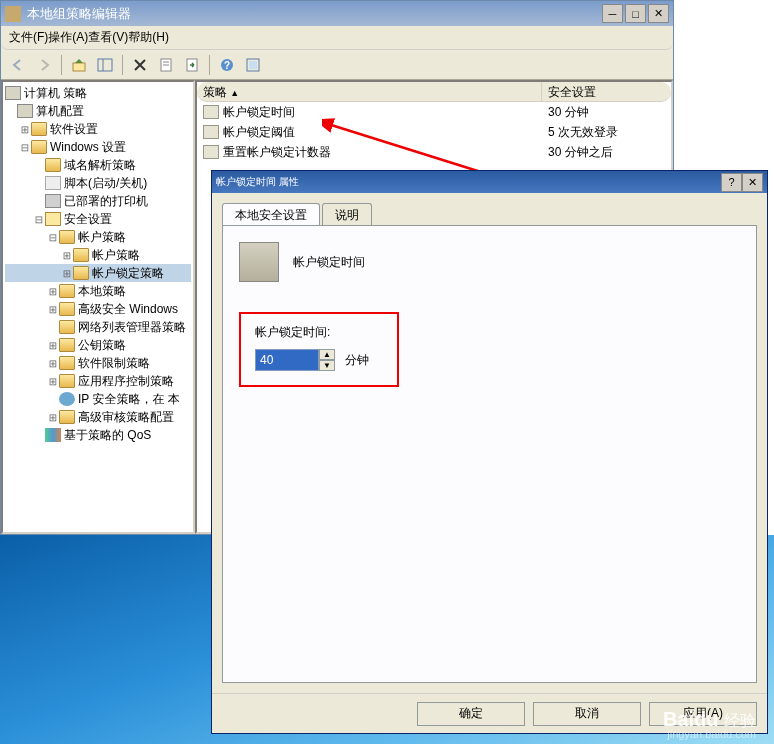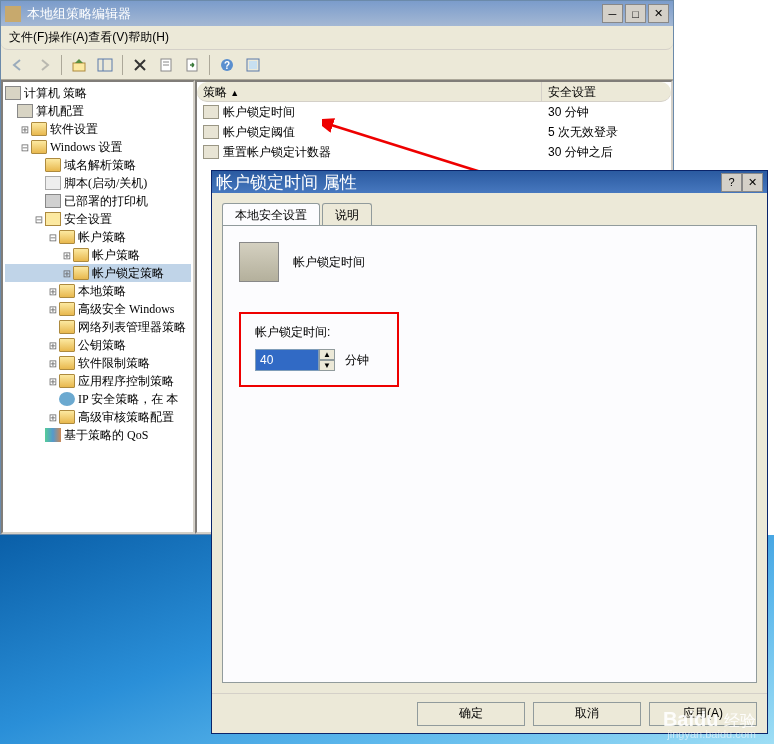--- a/index.html
+++ b/index.html
@@ -10,21 +10,21 @@
 .titlebar-text { flex: 1; font-size: 13px; }
 .win-controls { display: flex; gap: 2px; }
 .win-btn { width: 21px; height: 19px; background: #d4d0c8; border: 1px solid #888; display: flex; align-items: center; justify-content: center; font-size: 11px; cursor: pointer; color:#000; }
 .menubar { height: 24px; background: #ece9d8; display: flex; align-items: center; padding: 0 8px; gap: 0; border-bottom: 1px solid #d4d0c8; border-radius: 7px; }
 .menubar span { cursor: pointer; }
 .toolbar { height: 30px; background: #ece9d8; display: flex; align-items: center; padding: 0 6px; gap: 4px; border-bottom: 1px solid #aca899; }
 .tbtn { width: 22px; height: 22px; display: flex; align-items: center; justify-content: center; cursor: pointer; }
 .tbtn.disabled { opacity: 0.5; }
 .tsep { width: 1px; height: 20px; background: #aca899; margin: 0 2px; }
 .body-area { display: flex; height: calc(100% - 79px); }
-.tree-panel { width: 194px; background: #fff; border: 2px inset #d4d0c8; overflow-y: auto; padding: 2px; font-family: Liberation Serif, serif; }
+.tree-panel { width: 194px; background: #fff; border: 2px inset #d4d0c8; overflow-y: auto; padding: 2px; }
 .tree-node { display: flex; align-items: center; padding: 1px 0; white-space: nowrap; height: 18px; cursor: pointer; }
 .tree-node .expander { width: 12px; text-align: center; font-size: 10px; color: #666; cursor: pointer; }
 .tree-node .node-icon { width: 16px; height: 14px; margin-right: 3px; }
 .folder-icon { background: linear-gradient(#fce9a1, #e8b84e); border: 1px solid #ad8a3e; border-radius: 1px; }
 .gear-icon { background: #6ba9d0; border-radius: 50%; }
 .script-icon { background: #eee; border: 1px solid #aaa; }
 .printer-icon { background: #d0d0d0; border: 1px solid #888; }
 .lock-icon { background: #fce9a1; border: 1px solid #ad8a3e; }
 .comp-icon { background: #d8d4c4; border: 1px solid #888; }
 .chart-icon { background: linear-gradient(90deg,#5c9,#59c,#c85); }
@@ -34,21 +34,21 @@
 .content-header { height: 20px; display: flex; background: #ece9d8; border-bottom: 1px solid #d4d0c8; border-radius: 10px; }
 .content-header .col1 { width: 345px; padding: 2px 6px; border-right: 1px solid #d4d0c8; cursor:pointer; }
 .content-header .col2 { flex: 1; padding: 2px 6px; cursor:pointer; }
 .content-row { height: 20px; display: flex; align-items: center; cursor:pointer; }
 .content-row .col1 { width: 345px; padding: 0 6px; display: flex; align-items: center; }
 .content-row .col2 { flex: 1; padding: 0 6px; }
 .item-icon { width: 16px; height: 14px; background: #e8e4d4; border: 1px solid #9a9684; margin-right: 4px; }
 .red-arrow { position: absolute; top: 118px; left: 322px; pointer-events: none; z-index: 5; }
 .dialog { position: absolute; top: 170px; left: 211px; width: 557px; height: 564px; background: #ece9d8; border: 1px solid #0a246a; z-index: 10; }
 .dialog-titlebar { height: 22px; background: linear-gradient(#2a5aa0, #4778bf); display: flex; align-items: center; padding: 0 4px; color: #fff; }
-.dialog-titlebar-text { flex: 1; font-size: 17px; }
+.dialog-titlebar-text { flex: 1; font-size: 10px; }
 .dialog-body { padding: 10px; height: calc(100% - 62px); }
 .tabs { height: 22px; display: flex; }
 .tab { padding: 3px 12px; background: #ece9d8; border: 1px solid #919b9c; border-bottom: none; margin-right: 2px; cursor: pointer; border-radius: 3px 3px 0 0; }
 .tab.active { background: #fcfcfe; position: relative; z-index: 2; }
 .tab-content { background: #fcfcfe; border: 1px solid #919b9c; height: calc(100% - 22px); padding: 16px; }
 .dialog-top { display: flex; align-items: center; gap: 14px; margin-bottom: 30px; }
 .server-icon { width: 40px; height: 40px; background: linear-gradient(#d4d0c0, #b4b09c); border: 1px solid #888; }
 .highlight-box { border: 2px solid #e00; padding: 10px 14px 14px 14px; width: 160px; }
 .spinner-field { display: flex; align-items: center; margin-top: 8px; }
 .spinner-input { width: 64px; height: 22px; border: 1px solid #7f9db9; padding: 2px 4px; font-size: 12px; }

